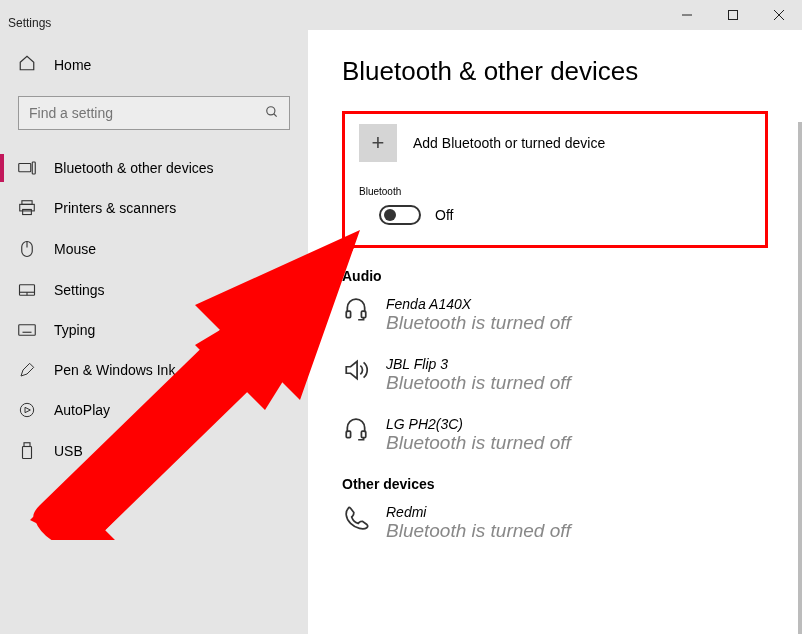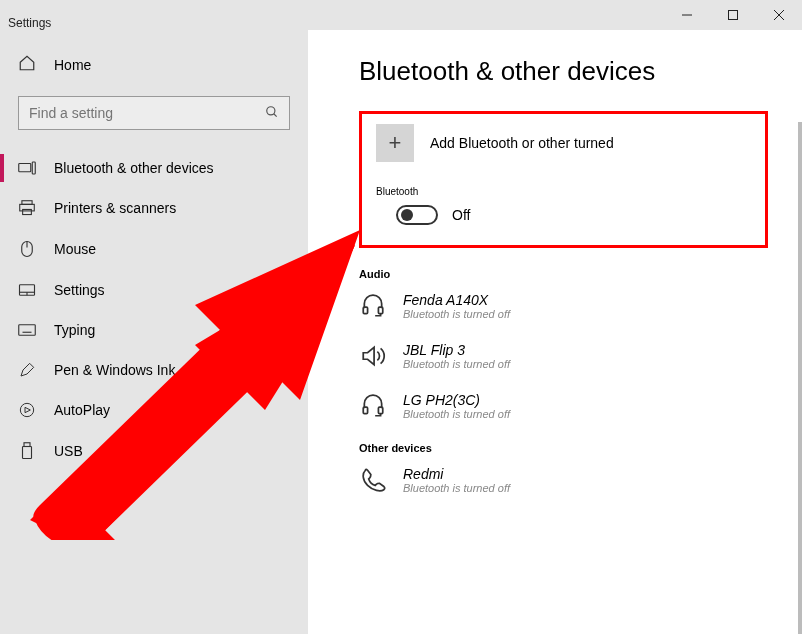--- a/index.html
+++ b/index.html
@@ -2,21 +2,21 @@
 <html><head>
 <meta charset="utf-8">
 <style>
 * { box-sizing: border-box; margin: 0; padding: 0; font-family: "Segoe UI", sans-serif; }
 body { width: 802px; height: 634px; overflow: hidden; background: #fff; position: relative; }
 
 .titlebar { height: 30px; display: flex; align-items: flex-end; padding-left: 8px; background: #e5e5e5; }
 .titlebar .title { font-size: 12px; color: #222; flex: 1; }
 .titlebar .winbtn { width: 46px; height: 30px; display: flex; align-items: center; justify-content: center; font-size: 12px; }
 
-.content { display: flex; height: calc(634px - 30px); gap: 17px; }
+.content { display: flex; height: calc(634px - 30px); }
 
 .sidebar { width: 308px; background: #e5e5e5; padding: 14px 0 0 0; }
 .home { display: flex; align-items: center; padding: 10px 18px; gap: 18px; }
 .home span.icon { font-size: 16px; }
 .home span.label { font-size: 14px; }
 
 .search { margin: 10px 18px 18px; height: 34px; border: 1px solid #999; background: #ededed; display: flex; align-items: center; padding: 0 10px; }
 .search input { flex: 1; border: none; background: transparent; font-size: 14px; color: #be185d; outline: none; }
 .search .icon { color: #555; font-size: 14px; }
 
@@ -34,25 +34,25 @@
 .add-device { display: flex; align-items: center; gap: 16px; margin-bottom: 24px; }
 .add-btn { width: 38px; height: 38px; background: #d5d5d5; display: flex; align-items: center; justify-content: center; font-size: 22px; color: #444; }
 .add-label { font-size: 14px; }
 
 .bt-label { font-size: 10px; margin-bottom: 8px; }
 .toggle-row { display: flex; align-items: center; gap: 14px; padding-left: 20px; }
 .toggle { width: 42px; height: 20px; border: 2px solid #333; border-radius: 10px; position: relative; }
 .toggle::after { content: ""; position: absolute; left: 3px; top: 2px; width: 12px; height: 12px; background: #333; border-radius: 50%; }
 .toggle-text { font-size: 14px; }
 
-.group-title { font-size: 11px; font-weight: 600; margin: 10px 0 12px 0; }
+.group-title { font-size: 14px; font-weight: 600; margin: 10px 0 12px 0; }
 .device { display: flex; align-items: flex-start; gap: 16px; margin-bottom: 22px; font-style: italic; }
 .device .dicon { width: 28px; height: 28px; display: flex; align-items: center; justify-content: center; }
 .device .dinfo .dname { font-size: 14px; }
-.device .dinfo .dstatus { font-size: 11px; color: #888; }
+.device .dinfo .dstatus { font-size: 19px; color: #888; }
 
 .scroll-track { position: absolute; right: 0; top: 92px; bottom: 0; width: 4px; background: #bcbcbc; }
 
 .arrow-overlay { position: absolute; left: 20px; top: 200px; pointer-events: none; z-index: 100; }
 </style>
 </head>
 <body>
 
 <div class="titlebar">
   <div class="title">Settings</div>
@@ -172,21 +172,21 @@
       <span>USB</span>
     </div>
   </div>
 
   <div class="main">
     <h1>Bluetooth &amp; other devices</h1>
 
     <div class="highlight-box">
       <div class="add-device">
         <div class="add-btn">+</div>
-        <div class="add-label">Add Bluetooth or other turned</div>
+        <div class="add-label">Add Bluetooth or turned device</div>
       </div>
       <div class="bt-label">Bluetooth</div>
       <div class="toggle-row">
         <div class="toggle"></div>
         <div class="toggle-text">Off</div>
       </div>
     </div>
 
     <div class="group-title">Audio</div>
 

